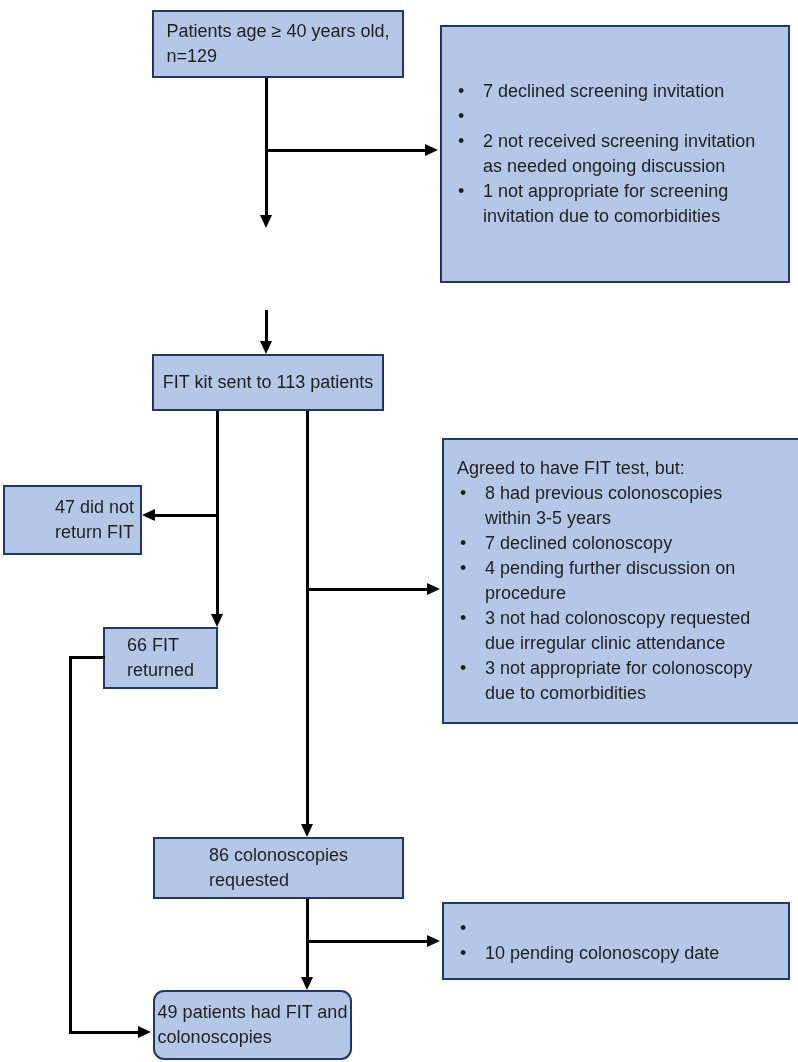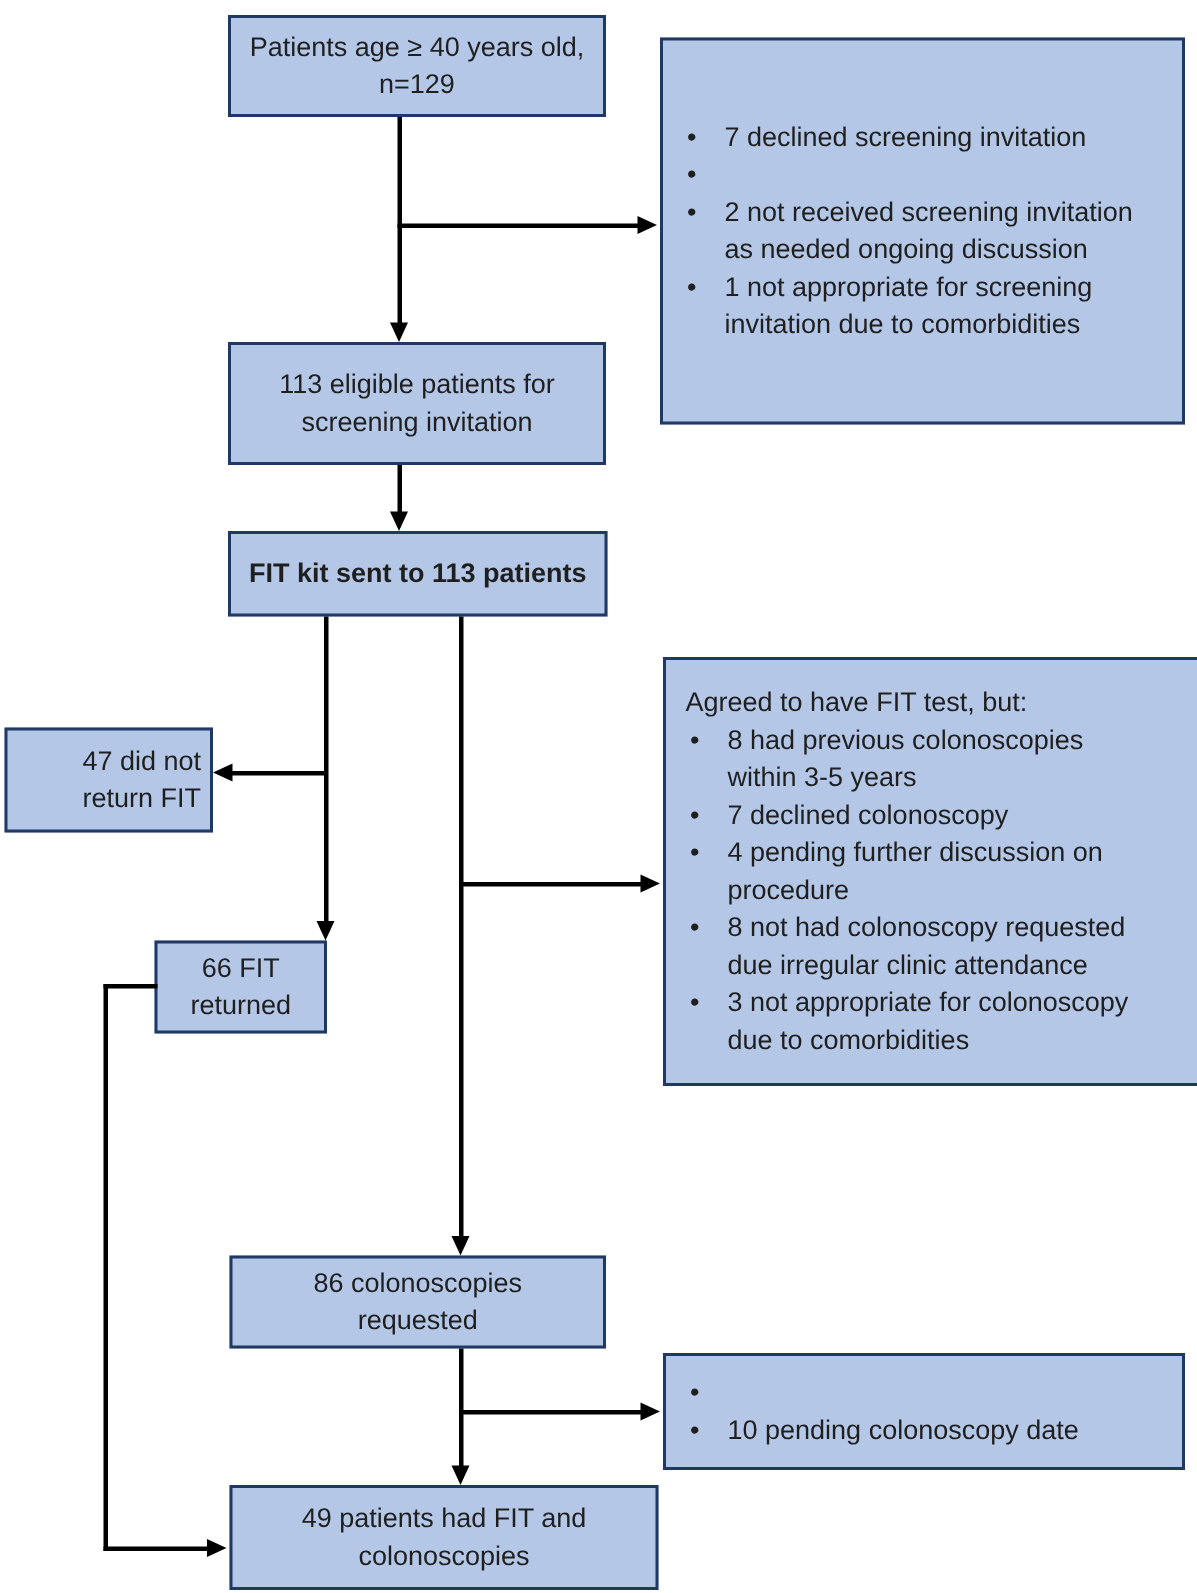--- a/index.html
+++ b/index.html
@@ -13,21 +13,21 @@
     overflow: hidden;
   }
   .box {
     position: absolute;
     background: #b4c7e7;
     border: 2px solid #1f3864;
     box-sizing: border-box;
     display: flex;
     align-items: center;
     justify-content: center;
-    text-align: center;
+    text-align: left;
     font-size: 18px;
     line-height: 25px;
     white-space: pre-line;
   }
   .note {
     position: absolute;
     background: #b4c7e7;
     border: 2px solid #1f3864;
     box-sizing: border-box;
     display: flex;
@@ -50,35 +50,33 @@
   .arr-left  { border-top: 6px solid transparent; border-bottom: 6px solid transparent; border-right: 13px solid #000; }
 </style>
 </head>
 <body>
 
 <div id="canvas">
 
   <div class="box" style="left:152px; top:10px; width:252px; height:68px;">Patients age ≥ 40 years old,
 n=129</div>
 
-  <div class="box" style="left:152px; top:228px; width:252px; height:82px;">113 eligible patients for
-screening invitation</div>
 
-  <div class="box" style="left:152px; top:354px; width:253px; height:57px;font-weight:bold;">FIT kit sent to 113 patients</div>
+  <div class="box" style="left:152px; top:354px; width:232px; height:57px;">FIT kit sent to 113 patients</div>
 
   <div class="box" style="left:3px; top:485px; width:139px; height:70px;padding-left:44px;">47 did not
 return FIT</div>
 
   <div class="box" style="left:103px; top:627px; width:115px; height:62px;">66 FIT
 returned</div>
 
   <div class="box" style="left:153px; top:837px; width:251px; height:62px;">86 colonoscopies
 requested</div>
 
-  <div class="box" style="left:153px; top:990px; width:286px; height:70px;">49 patients had FIT and
+  <div class="box" style="left:153px; top:990px; width:199px; height:70px;border-radius:11px;">49 patients had FIT and
 colonoscopies</div>
 
   <div class="note" style="left:440px; top:25px; width:350px; height:258px;">
     <div class="li">
       <span class="bullet">•</span>
       <span class="li-text">7 declined screening invitation</span>
     </div>
     <div class="li">
       <span class="bullet">•</span>
     </div>
@@ -105,21 +103,21 @@
       <span class="bullet">•</span>
       <span class="li-text">7 declined colonoscopy</span>
     </div>
     <div class="li">
       <span class="bullet">•</span>
       <span class="li-text">4 pending further discussion on
 procedure</span>
     </div>
     <div class="li">
       <span class="bullet">•</span>
-      <span class="li-text">8 not had colonoscopy requested
+      <span class="li-text">3 not had colonoscopy requested
 due irregular clinic attendance</span>
     </div>
     <div class="li">
       <span class="bullet">•</span>
       <span class="li-text">3 not appropriate for colonoscopy
 due to comorbidities</span>
     </div>
   </div>
 
   <div class="note" style="left:442px; top:902px; width:348px; height:78px;">

